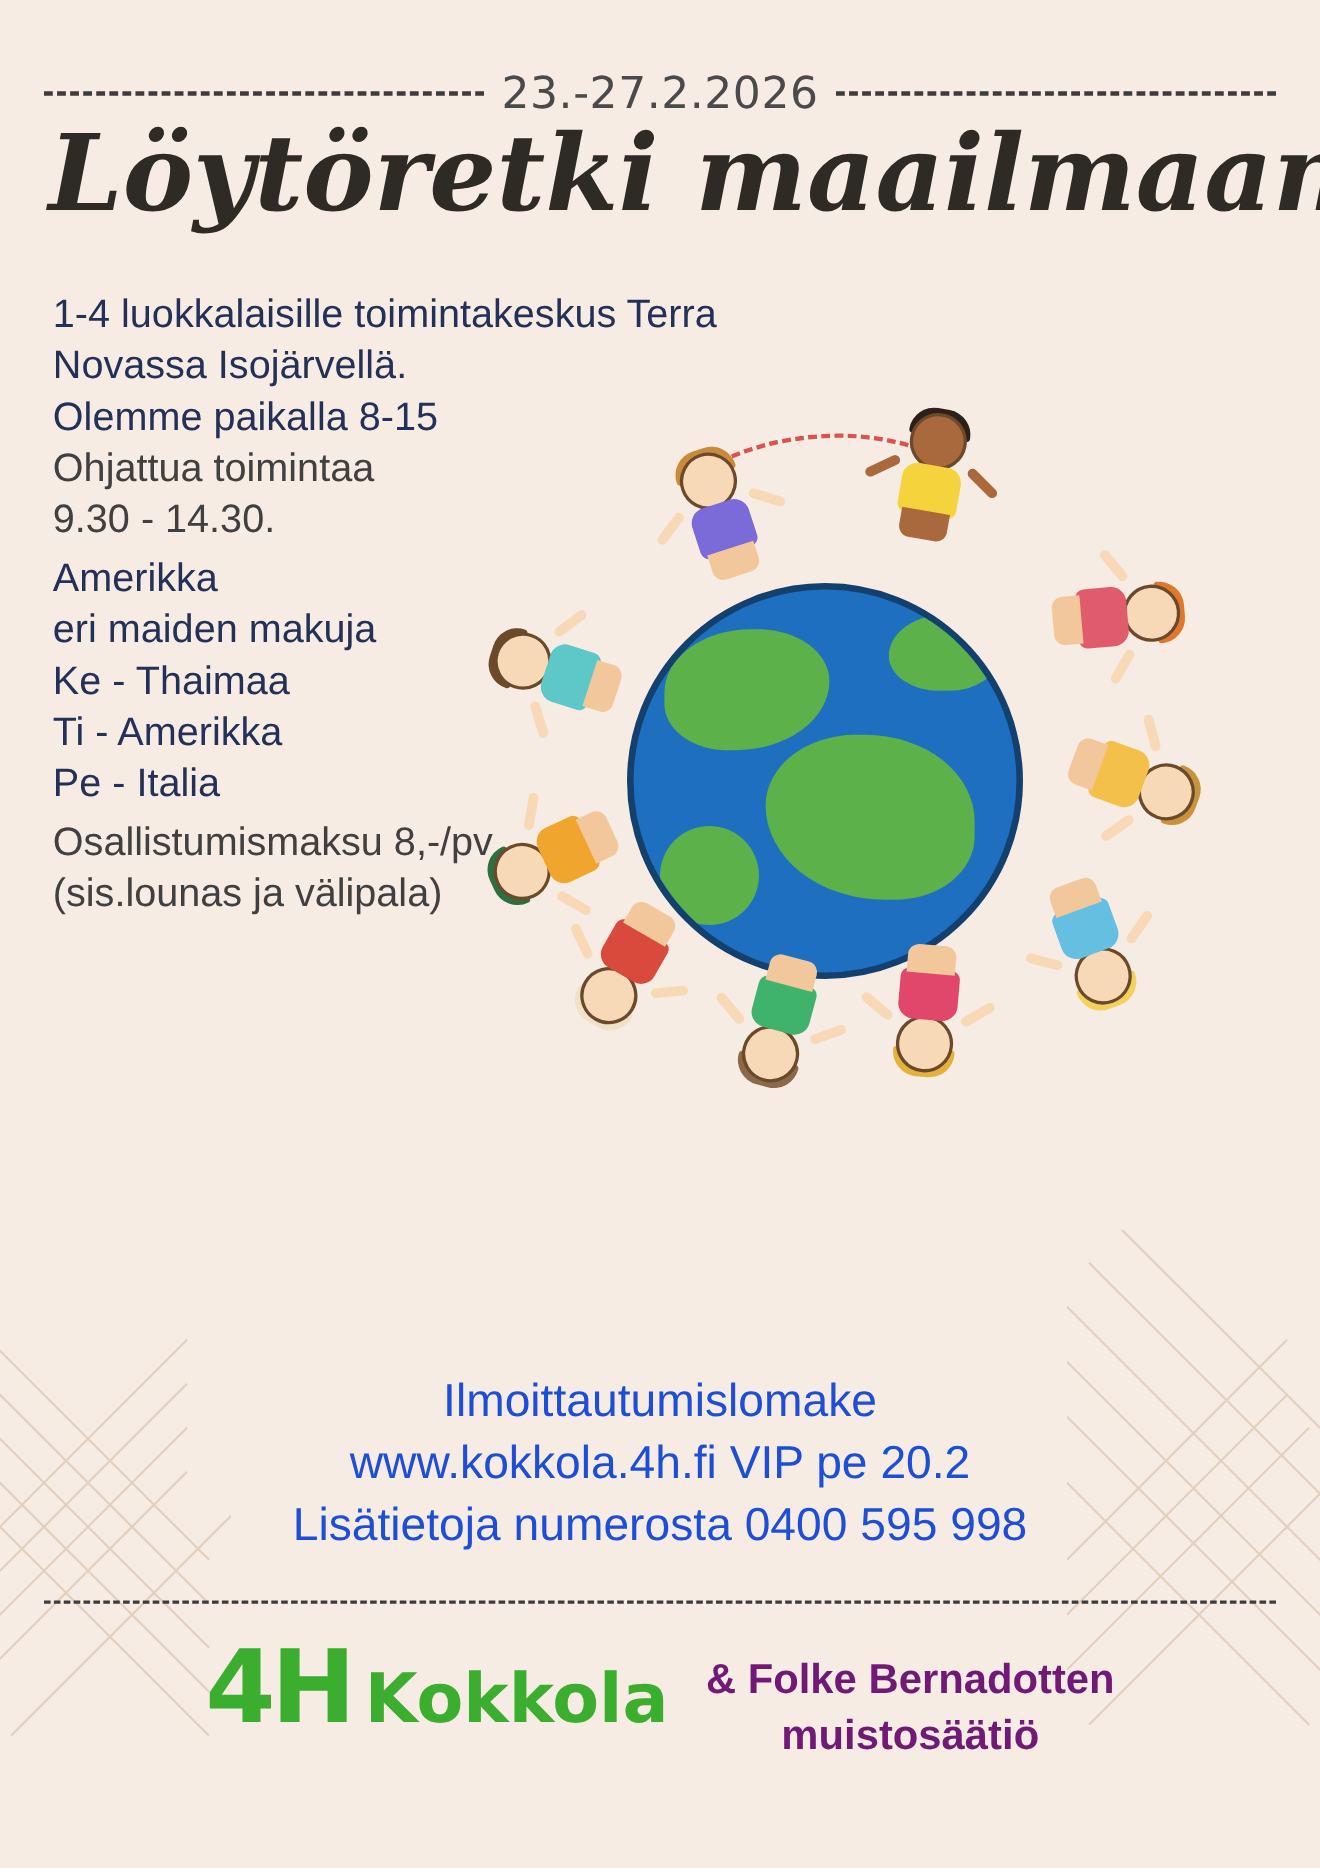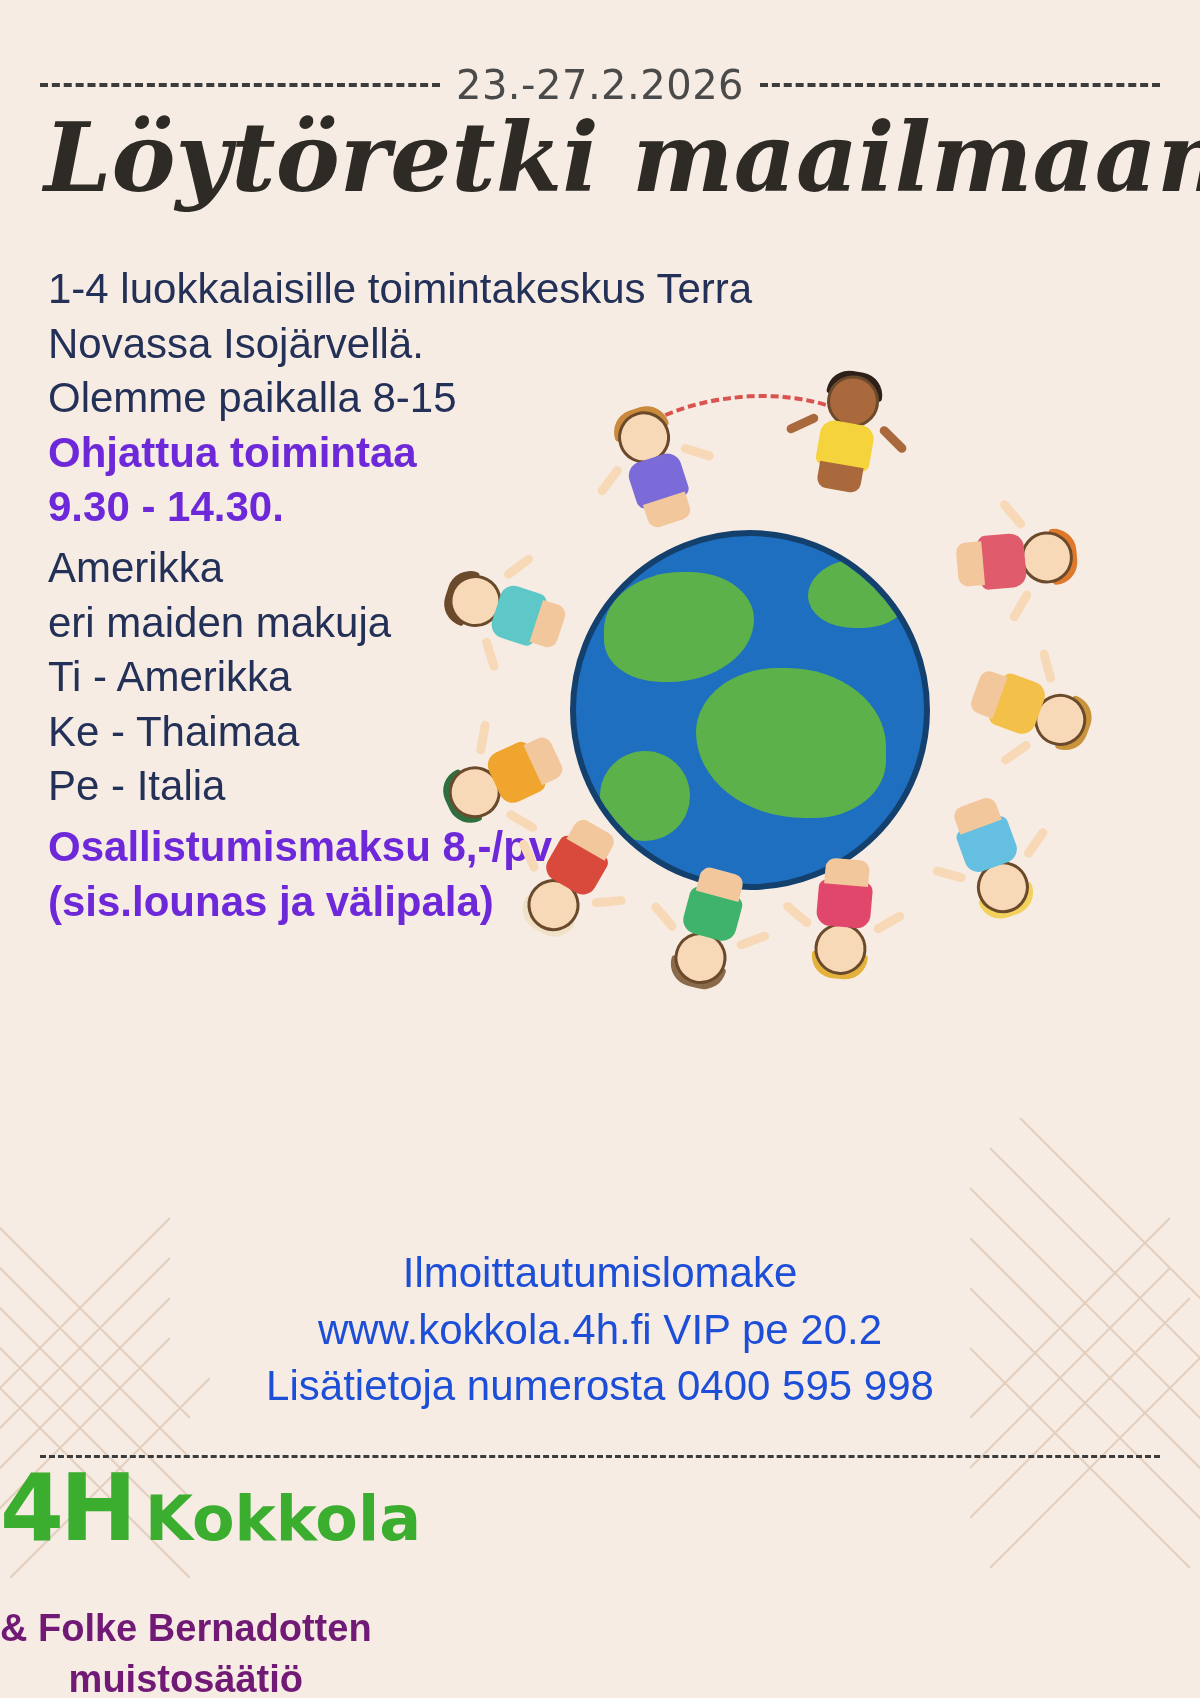--- a/index.html
+++ b/index.html
@@ -64,29 +64,29 @@
 
   
   .body-block {
     position: absolute;
     top: 262px;
     left: 48px;
     width: 640px;
     color: #1d2a4d;
   }
   .line {
-    font-size: 42px;
+    font-size: 36px;
     line-height: 1.30;
     color: #233057;
     font-family: "Liberation Sans", sans-serif;
     white-space: nowrap;
   }
   .line.bold {
-    font-weight: bold;
-    color: #6d28d9;
+    font-weight: normal;
+    color: #404040;
   }
   .line.gap-top { margin-top: 6px; }
 
   
   .illus {
     position: absolute;
     left: 430px;
     top: 355px;
     width: 680px;
     height: 700px;
@@ -212,21 +212,20 @@
     left: 0;
     right: 0;
     top: 1480px;
     height: 200px;
     display: flex;
     align-items: flex-start;
     justify-content: center;
     gap: 34px;
     padding-top: 8px;
     box-sizing: border-box;
-    flex-direction: column;
   }
   .logo-4h {
     display: flex;
     align-items: baseline;
     gap: 12px;
   }
   .logo-mark {
     font-family: "DejaVu Sans", sans-serif;
     font-weight: bold;
     font-size: 92px;
@@ -293,22 +292,22 @@
 <div class="title">Löytöretki maailmaan</div>
 
 <div class="body-block">
   <div class="line">1-4 luokkalaisille toimintakeskus Terra</div>
   <div class="line">Novassa Isojärvellä.</div>
   <div class="line">Olemme paikalla 8-15</div>
   <div class="line bold">Ohjattua toimintaa</div>
   <div class="line bold">9.30 - 14.30.</div>
   <div class="line gap-top">Amerikka</div>
   <div class="line">eri maiden makuja</div>
+  <div class="line">Ke - Thaimaa</div>
   <div class="line">Ti - Amerikka</div>
-  <div class="line">Ke - Thaimaa</div>
   <div class="line">Pe - Italia</div>
   <div class="line bold gap-top">Osallistumismaksu 8,-/pv</div>
   <div class="line bold">(sis.lounas ja välipala)</div>
 </div>
 
 <div class="illus">
   <div class="arc"></div>
 
   <div class="earth">
     <div class="land l1"></div>

